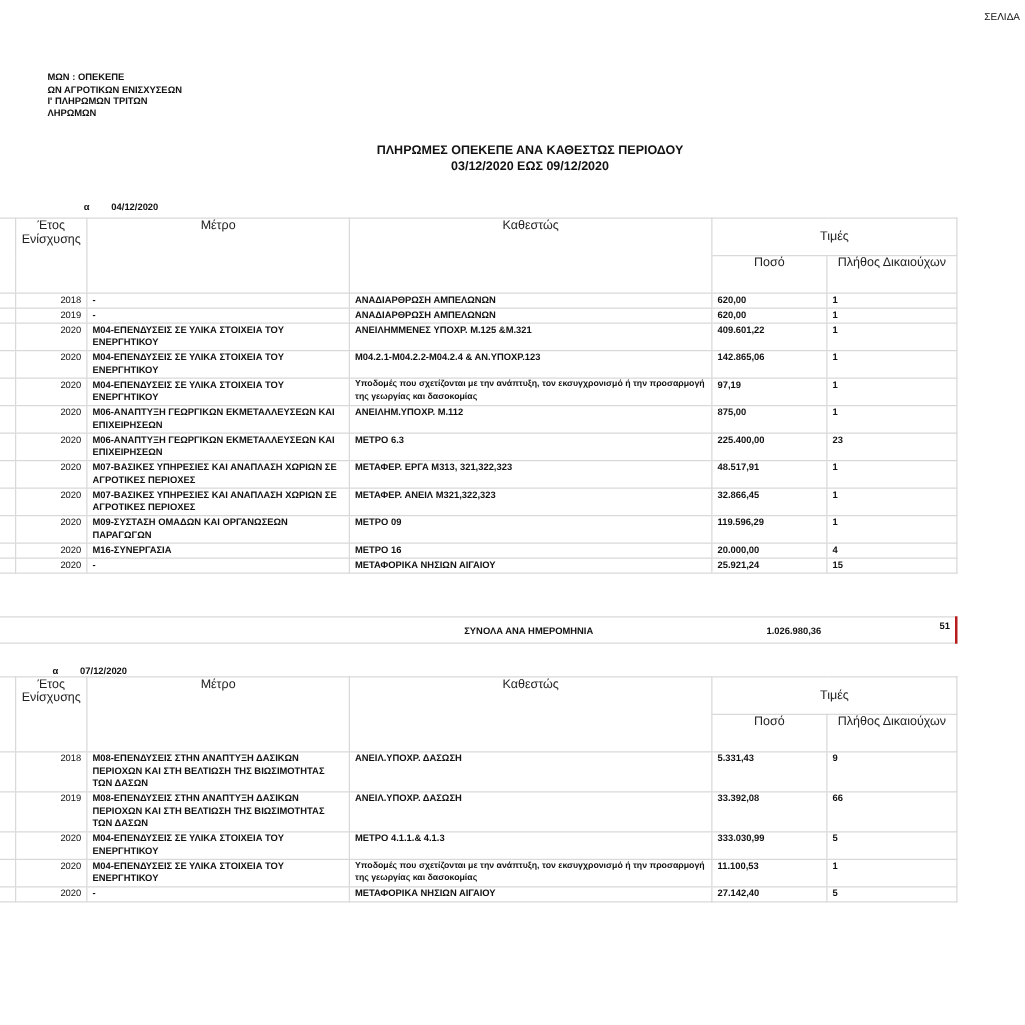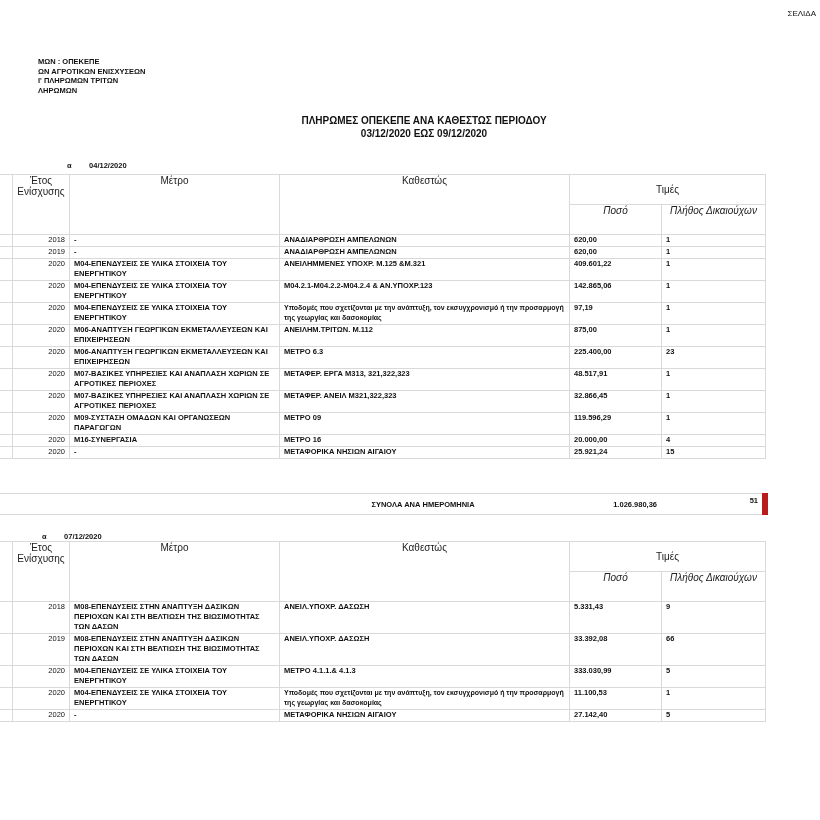--- a/index.html
+++ b/index.html
@@ -17,24 +17,24 @@
   table.grid th { font-weight:normal; text-align:center; font-size:10px; color:#222; }
   .c0 { width:32px; } .cy { width:57px; } .cm { width:210px; } .ck { width:290px; } .cp { width:92px; } .cn { width:104px; }
   td.year { text-align:right; font-weight:normal; }
   td.metro, td.kath { font-weight:bold; line-height:10px; padding-top:2px; }
   td.year, td.poso, td.plithos { padding-top:2px; line-height:10px; }
   td.poso, td.plithos { text-align:left; font-weight:bold; }
   tr.r1 td { height:11px; }
   tr.r2 td { height:21px; }
   tr.r3 td { height:31px; }
   .hdr-top th { height:20px; padding-top:4px; }
-  .hdr-bot th { height:29px; padding-top:6px;font-style:italic; }
+  .hdr-bot th { height:29px; padding-top:6px; }
   table.totals { position:absolute; left:-20px; border-collapse:collapse; table-layout:fixed; font-size:7.5px; }
   table.totals td { border-top:1px solid #d9d9d9; border-bottom:1px solid #d9d9d9; height:18px; font-weight:bold; padding:0 4px; }
-  table.totals td.lastcell { border-right:6px solid #b91c1c; }
+  table.totals td.lastcell { border-right:2px solid #b91c1c; }
 </style>
 </head>
 <body>
 
 <div class="abs page-label">ΣΕΛΙΔΑ</div>
 
 <div class="abs org">
   <div>ΜΩΝ : ΟΠΕΚΕΠΕ</div>
   <div>ΩΝ ΑΓΡΟΤΙΚΩΝ ΕΝΙΣΧΥΣΕΩΝ</div>
   <div>Ι' ΠΛΗΡΩΜΩΝ ΤΡΙΤΩΝ</div>
@@ -111,21 +111,21 @@
         <td class="year">2020</td>
         <td class="metro">Μ04-ΕΠΕΝΔΥΣΕΙΣ ΣΕ ΥΛΙΚΑ ΣΤΟΙΧΕΙΑ ΤΟΥ ΕΝΕΡΓΗΤΙΚΟΥ</td>
         <td class="kath" style="font-size: 7px;">Υποδομές που σχετίζονται με την ανάπτυξη, τον εκσυγχρονισμό ή την προσαρμογή της γεωργίας και δασοκομίας</td>
         <td class="poso">97,19</td>
         <td class="plithos">1</td>
       </tr>
       <tr class="r2">
         <td class="cutoff"></td>
         <td class="year">2020</td>
         <td class="metro">Μ06-ΑΝΑΠΤΥΞΗ ΓΕΩΡΓΙΚΩΝ ΕΚΜΕΤΑΛΛΕΥΣΕΩΝ ΚΑΙ ΕΠΙΧΕΙΡΗΣΕΩΝ</td>
-        <td class="kath">ΑΝΕΙΛΗΜ.ΤΡΙΤΩΝ. Μ.112</td>
+        <td class="kath">ΑΝΕΙΛΗΜ.ΥΠΟΧΡ. Μ.112</td>
         <td class="poso">875,00</td>
         <td class="plithos">1</td>
       </tr>
       <tr class="r2">
         <td class="cutoff"></td>
         <td class="year">2020</td>
         <td class="metro">Μ06-ΑΝΑΠΤΥΞΗ ΓΕΩΡΓΙΚΩΝ ΕΚΜΕΤΑΛΛΕΥΣΕΩΝ ΚΑΙ ΕΠΙΧΕΙΡΗΣΕΩΝ</td>
         <td class="kath">ΜΕΤΡΟ 6.3</td>
         <td class="poso">225.400,00</td>
         <td class="plithos">23</td>

